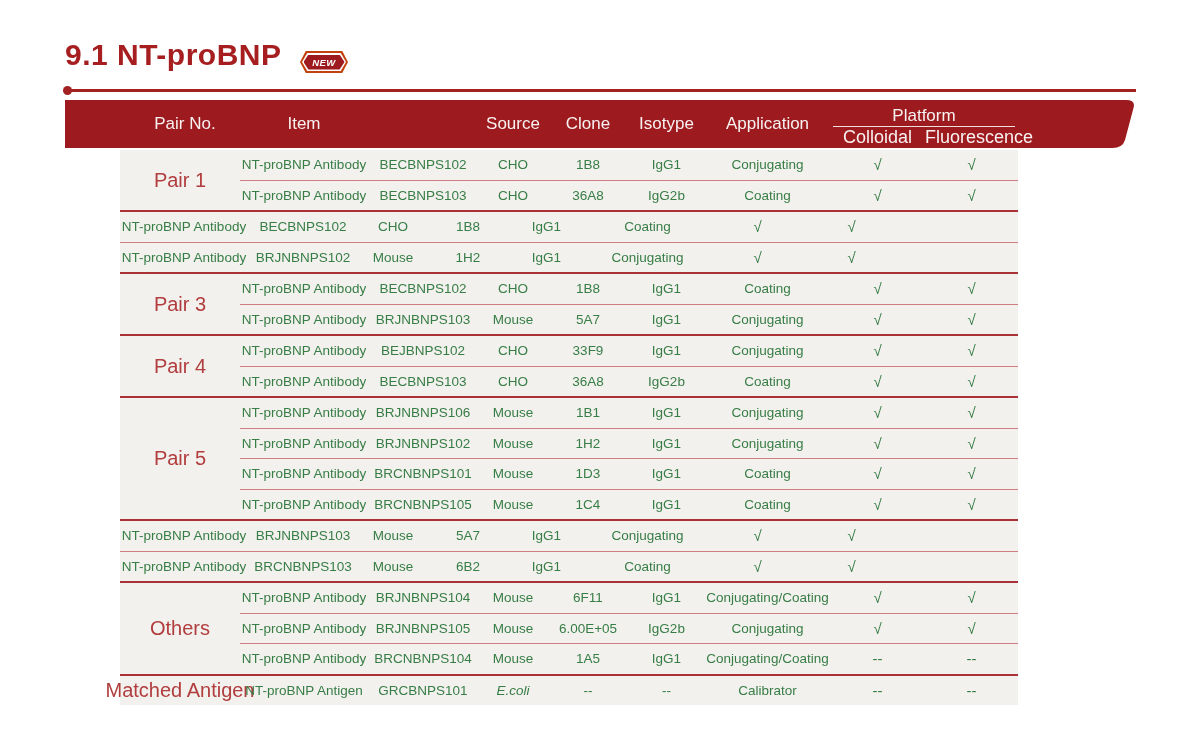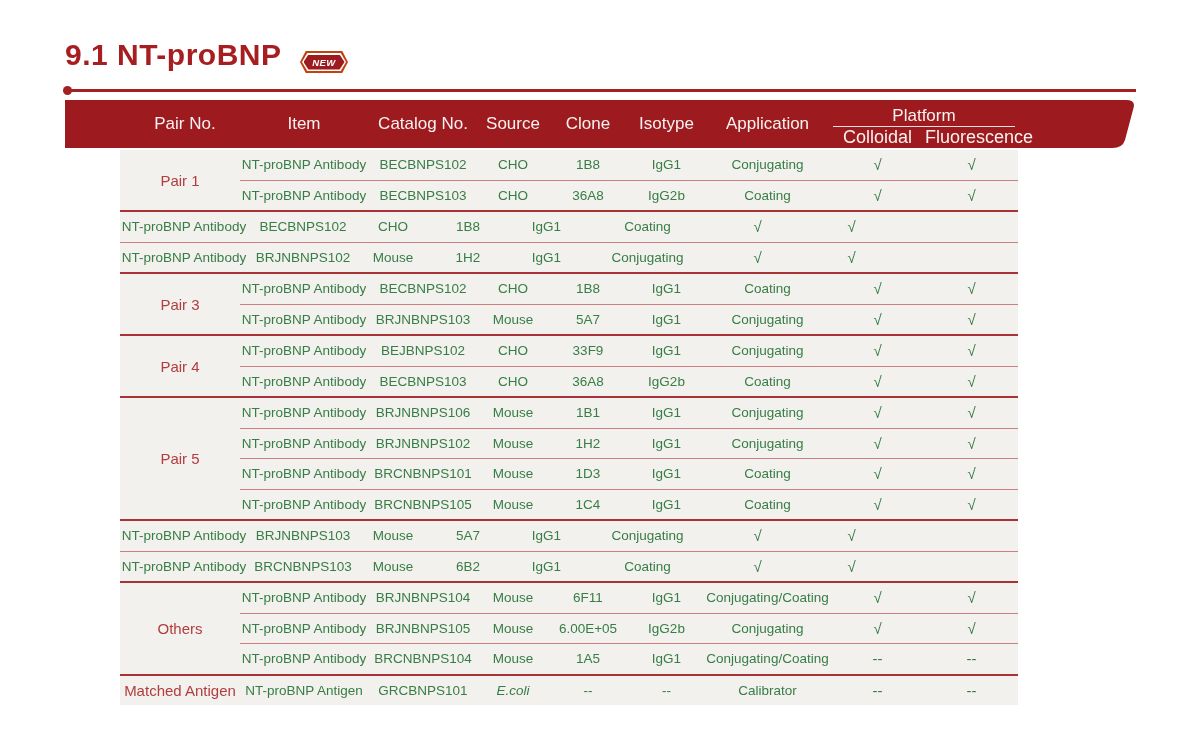--- a/index.html
+++ b/index.html
@@ -51,21 +51,21 @@
   .plat-rule{height:1px;background:rgba(255,255,255,.85);margin:0 3px;}
   .plat-sub{display:flex;height:20px;font-size:18px;}
   .plat-sub .sg{width:95px;text-align:center;}
   .plat-sub .sf{width:93px;text-align:center;}
   
   .table-body{position:absolute;left:120px;top:150px;width:898px;background:#f2f1ed;}
   .group{display:flex;border-top:2px solid #a93236;}
   .group:first-child{border-top:none;}
   .group-label{
     width:120px;flex:0 0 120px;display:flex;align-items:center;justify-content:center;
-    color:#b13d3f;font-size:15px;white-space:nowrap;
+    color:#b13d3f;font-size:20px;white-space:nowrap;
   }
   .rows{flex:1;}
   .row{
     display:grid;grid-template-columns:128px 110px 70px 80px 77px 125px 95px 93px;
     height:29.5px;align-items:center;
   }
   .rows .row + .row{border-top:1px solid #cf7e7f;}
   .cell{
     text-align:center;font-size:13.5px;color:#377d46;white-space:nowrap;overflow:visible;
   }
@@ -85,21 +85,20 @@
 
   <div class="top-rule-dot"></div>
   <div class="top-rule"></div>
 
   <div class="header-bar">
     <svg width="1073" height="48">
       <path d="M0 0 H1061 Q1071 0 1068.5 8 L1060 40 Q1057.5 48 1047.5 48 H0 Z" fill="#9d1b1e"></path>
     </svg>
     <div class="hb-label hb-pair">Pair No.</div>
     <div class="hb-label hb-item">Item</div>
-    <div class="hb-label hb-catalog">Catalog No.</div>
     <div class="hb-label hb-source">Source</div>
     <div class="hb-label hb-isotype">Isotype</div>
     <div class="hb-label hb-clone">Clone</div>
     <div class="hb-label hb-app">Application</div>
     <div class="hb-platform">
       <div class="plat-title">Platform</div>
       <div class="plat-rule"></div>
       <div class="plat-sub">
         <div class="sg">Colloidal Gold</div>
         <div class="sf">Fluorescence</div>

